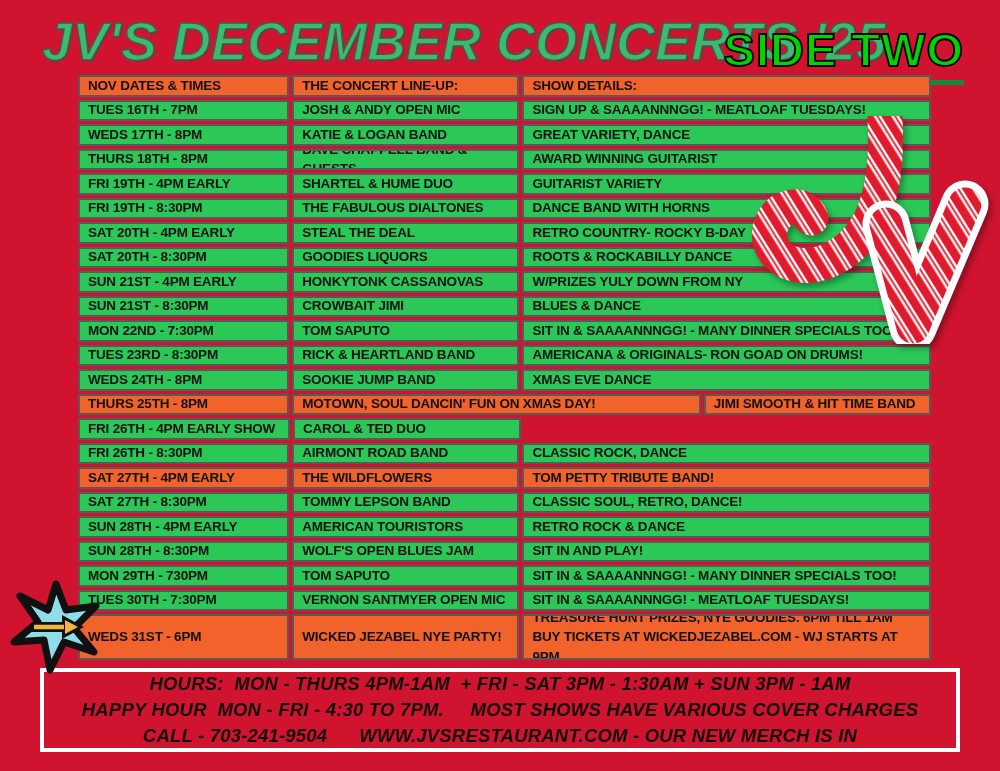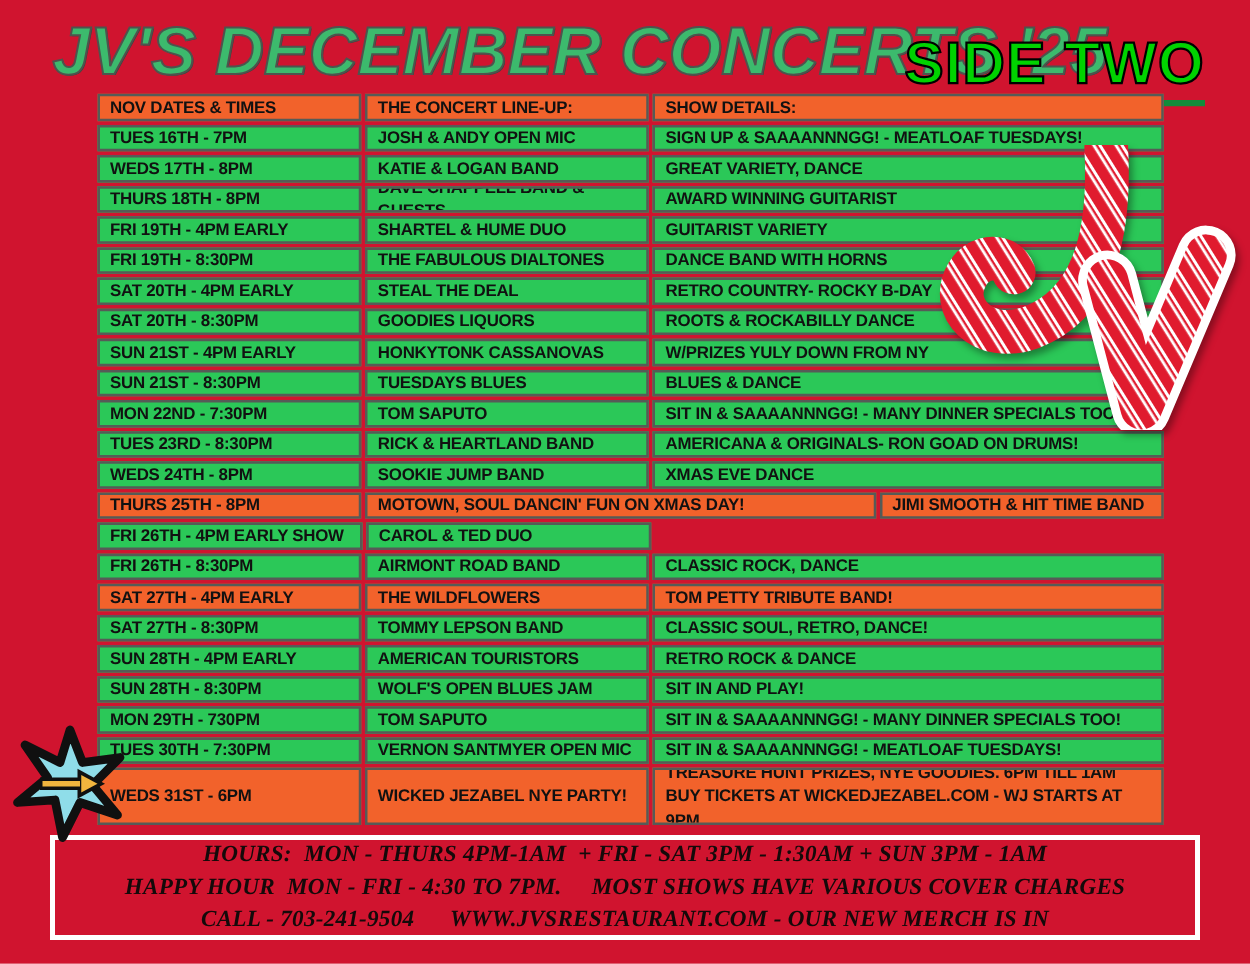--- a/index.html
+++ b/index.html
@@ -42,21 +42,20 @@
   .cell.c3{width:410px;}
   .row.hl .cell{background:var(--row-orange,#F2622B);}
   .row.header .cell{background:var(--row-orange,#F2622B);}
 
   
   #footer{
     position:absolute;left:40px;top:668px;width:920px;height:84px;
     box-sizing:border-box;border:4px solid #fff;background:var(--background,#D0142F);
     display:flex;flex-direction:column;justify-content:center;align-items:center;
     z-index:3;
-    font-family:Liberation Serif, serif;
   }
   .footer-line{
     font-size:18.5px;font-weight:800;font-style:italic;color:#140a0a;
     line-height:26px;white-space:pre;letter-spacing:0.2px;
   }
 
   
   #candy-jv{position:absolute;left:722px;top:116px;z-index:5;filter:drop-shadow(3px 4px 3px rgba(0,0,0,0.35));}
   #star{position:absolute;left:6px;top:580px;z-index:6;}
 </style>
@@ -110,21 +109,21 @@
         <div class="cell c2">GOODIES LIQUORS</div>
         <div class="cell c3">ROOTS &amp; ROCKABILLY DANCE</div>
       </div>
       <div class="row">
         <div class="cell c1">SUN 21ST - 4PM EARLY</div>
         <div class="cell c2">HONKYTONK CASSANOVAS</div>
         <div class="cell c3">W/PRIZES YULY DOWN FROM NY</div>
       </div>
       <div class="row">
         <div class="cell c1">SUN 21ST - 8:30PM</div>
-        <div class="cell c2">TUESDAYS BLUES</div>
+        <div class="cell c2">CROWBAIT JIMI</div>
         <div class="cell c3">BLUES &amp; DANCE</div>
       </div>
       <div class="row">
         <div class="cell c1">MON 22ND - 7:30PM</div>
         <div class="cell c2">TOM SAPUTO</div>
         <div class="cell c3">SIT IN &amp; SAAAANNNGG! - MANY DINNER SPECIALS TOO!</div>
       </div>
       <div class="row">
         <div class="cell c1">TUES 23RD - 8:30PM</div>
         <div class="cell c2">RICK &amp; HEARTLAND BAND</div>

